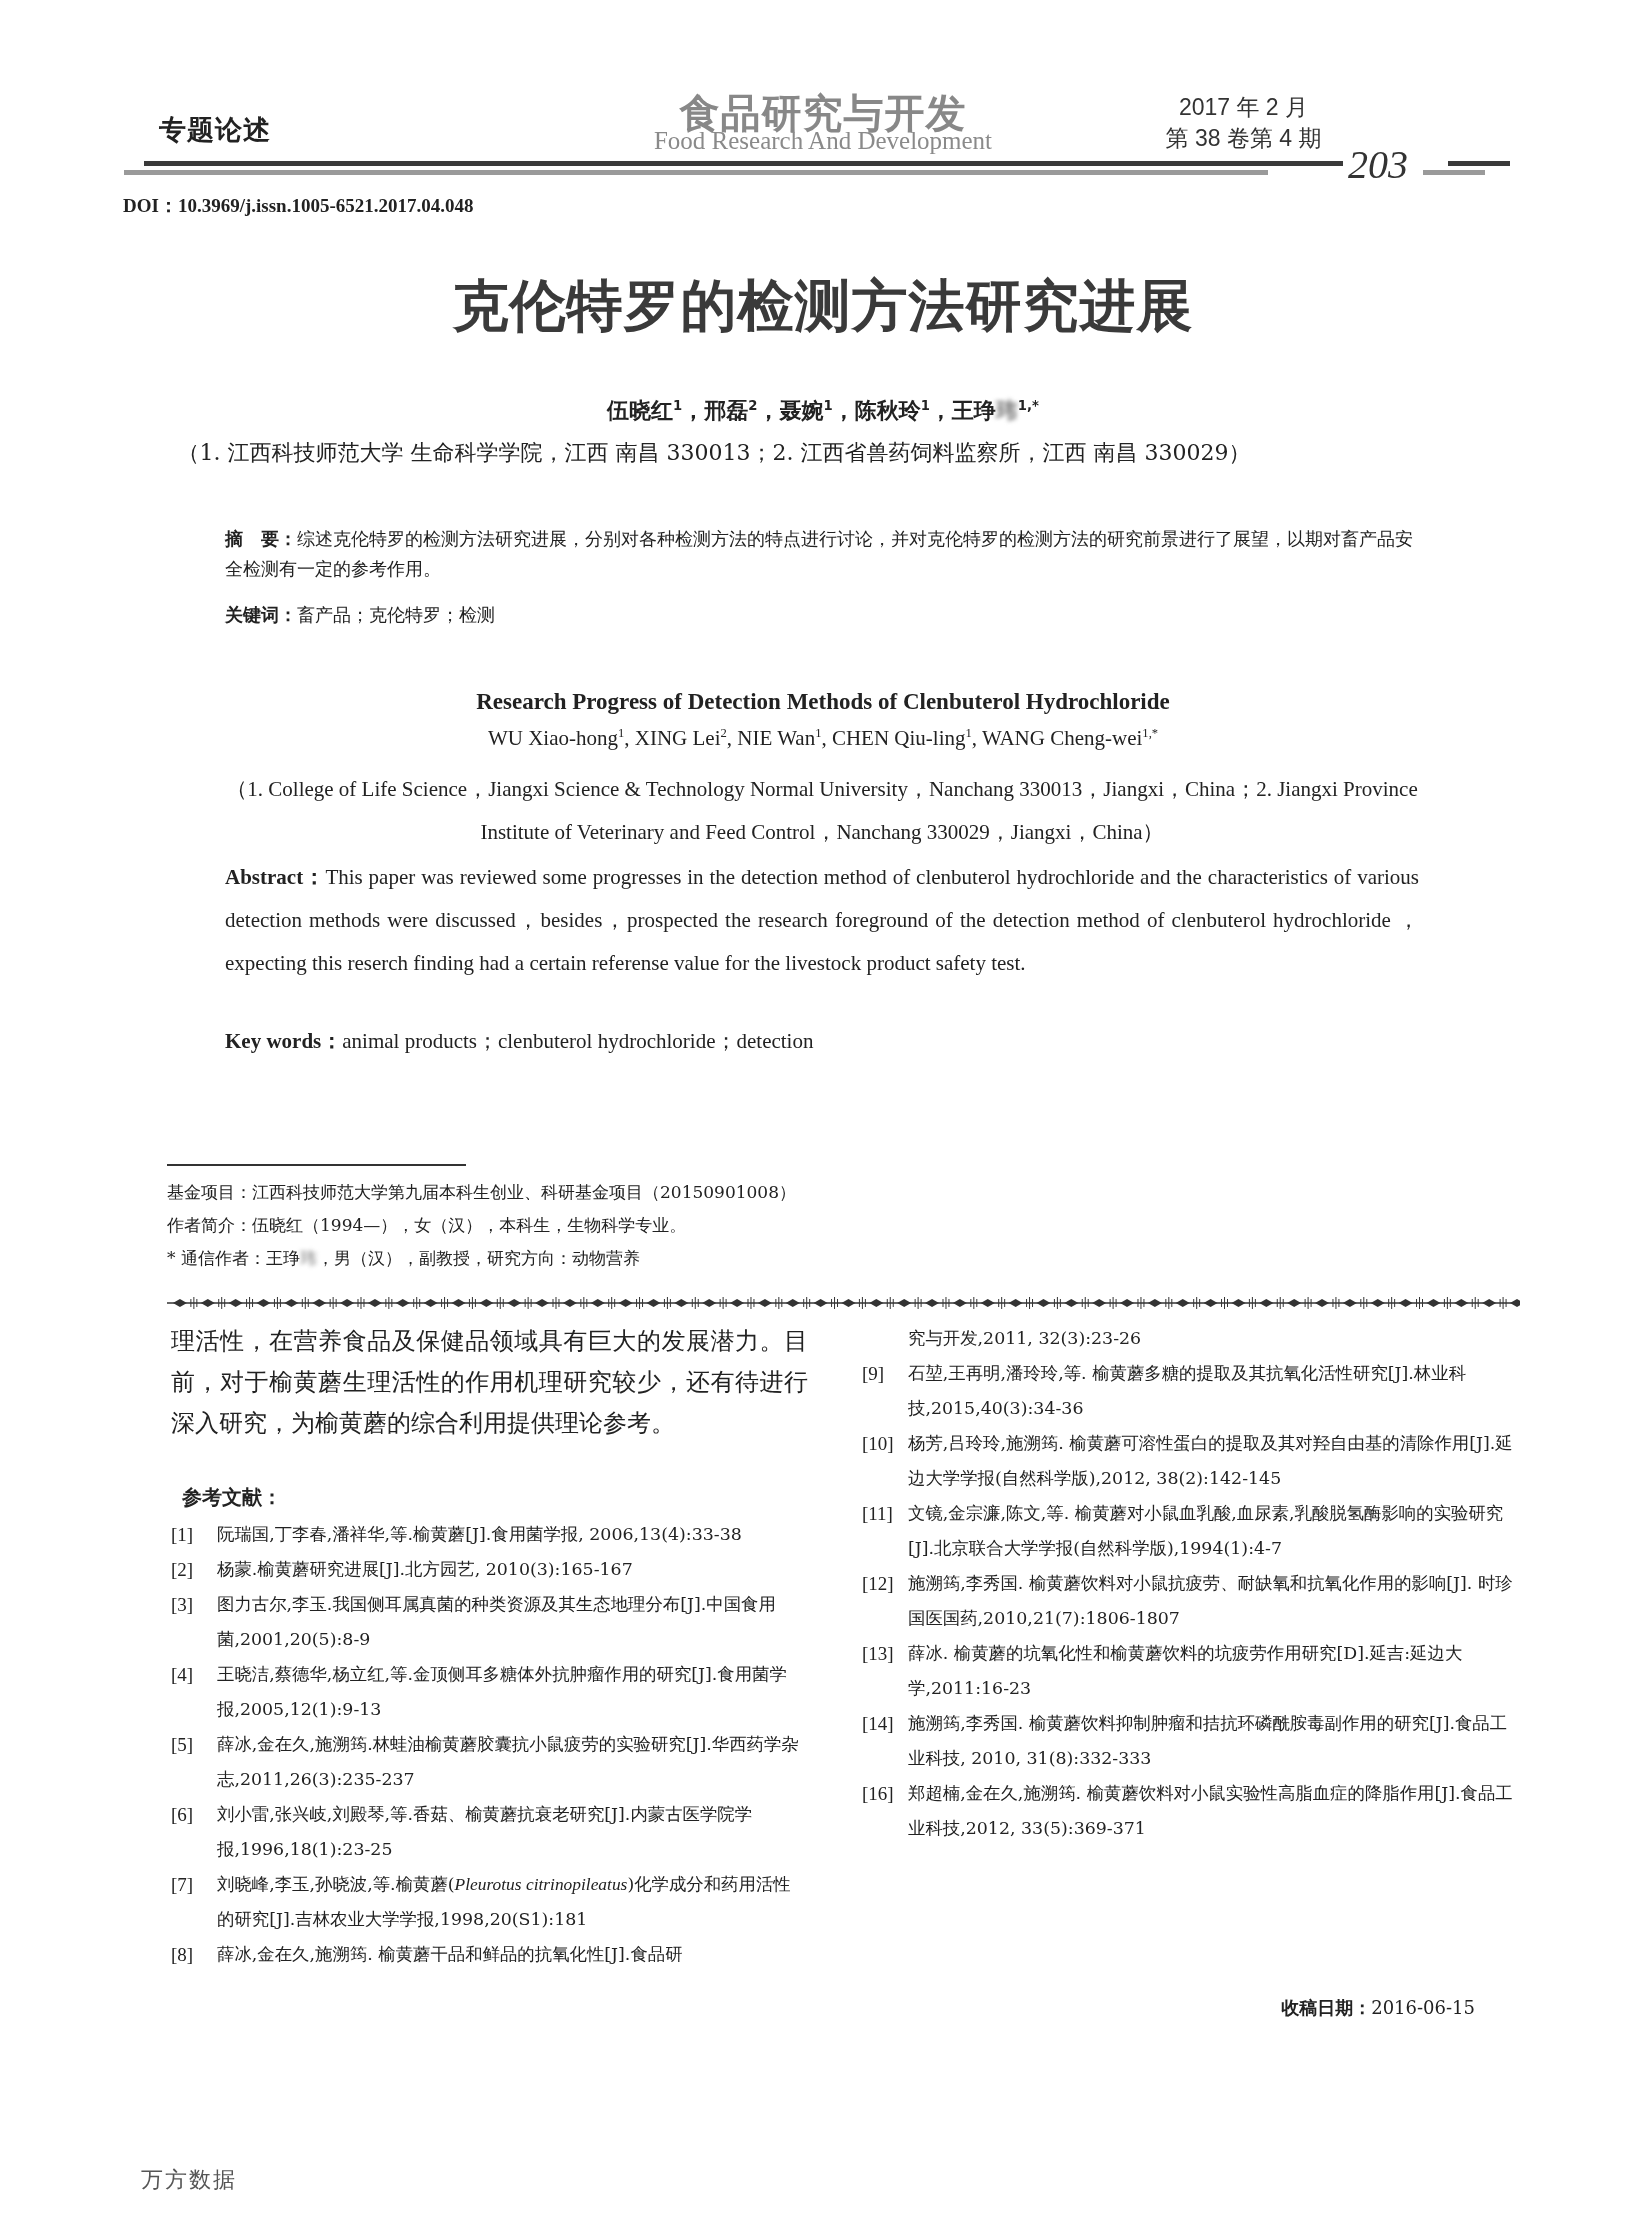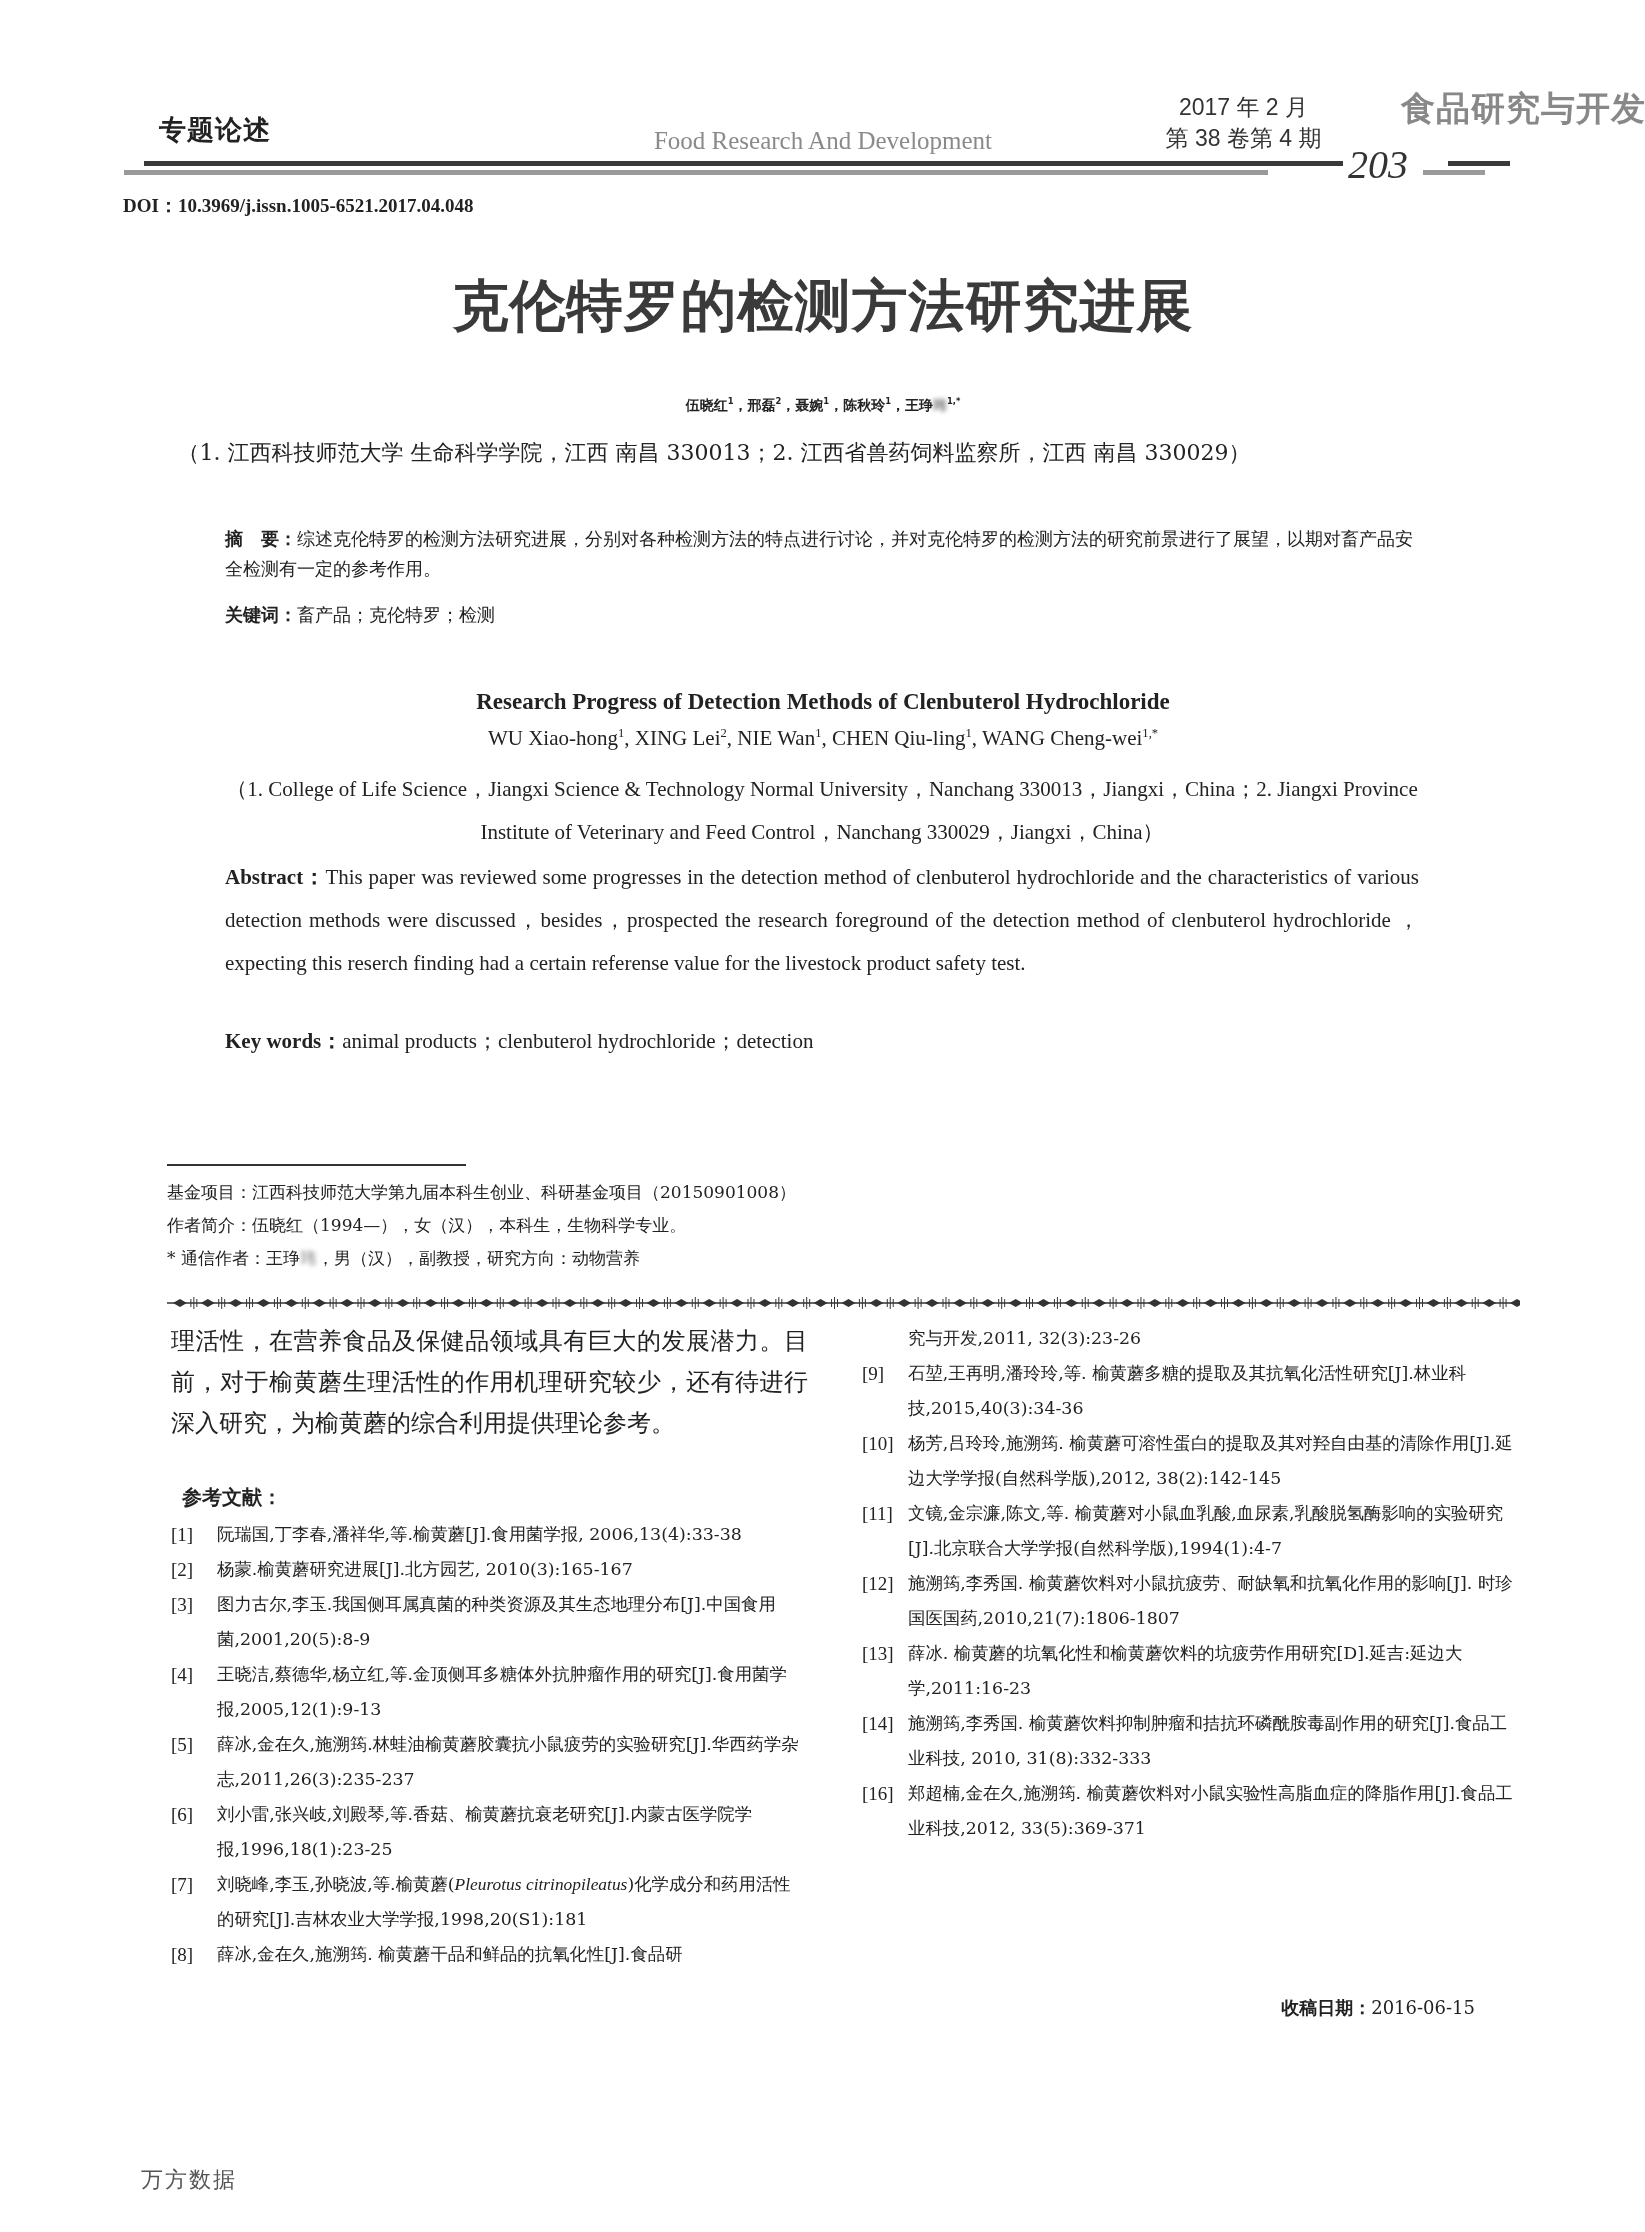--- a/index.html
+++ b/index.html
@@ -1,34 +1,34 @@
 <!DOCTYPE html>
 <html><head>
 <meta charset="utf-8">
 <style>
   html, body { margin: 0; padding: 0; background: #ffffff; }
   body { width: 1646px; height: 2233px; position: relative; overflow: hidden; color: #222; font-family: "DejaVu Serif", "Liberation Serif", serif; }
   .abs { position: absolute; }
 
   
   .section-label { left: 159px; top: 112px; font-family: "DejaVu Sans", sans-serif; font-weight: bold; font-size: 27px; color: #222; letter-spacing: 1px; }
-  .journal-cn { left: 0; width: 1646px; text-align: right; top: 86px; font-family: "DejaVu Sans", sans-serif; font-weight: bold; font-size: 34px; color: #888; letter-spacing: 1px; }
+  .journal-cn { left: 0; width: 1646px; text-align: center; top: 86px; font-family: "DejaVu Sans", sans-serif; font-weight: bold; font-size: 40px; color: #888; letter-spacing: 1px; }
   .journal-en { left: 0; width: 1646px; text-align: center; top: 127px; font-family: "Liberation Serif", serif; font-size: 25px; color: #8a8a8a; }
   .issue-date { left: 1154px; top: 92px; font-family: "Liberation Sans", sans-serif; font-size: 23px; color: #333; width: 179px; text-align: center; }
   .issue-vol { left: 1144px; top: 123px; font-family: "Liberation Sans", sans-serif; font-size: 23px; color: #333; width: 199px; text-align: center; }
   .rule-dark { left: 144px; top: 161px; width: 1199px; height: 5px; background: #3a3a3a; }
   .rule-light { left: 124px; top: 170px; width: 1144px; height: 5px; background: #9a9a9a; }
   .page-num { left: 1348px; top: 141px; font-family: "Liberation Serif", serif; font-style: italic; font-size: 40px; color: #333; }
   .rule-dark-r { left: 1448px; top: 161px; width: 62px; height: 5px; background: #3a3a3a; }
   .rule-light-r { left: 1423px; top: 170px; width: 62px; height: 5px; background: #9a9a9a; }
   .doi { left: 123px; top: 193px; font-family: "Liberation Serif", serif; font-size: 19px; font-weight: bold; color: #222; }
 
   
   .title-cn { left: 0; width: 1646px; text-align: center; top: 269px; font-family: "DejaVu Serif", serif; font-weight: bold; font-size: 56px; color: #3a3a3a; letter-spacing: 1px; }
-  .authors-cn { left: 0; width: 1646px; text-align: center; top: 396px; font-family: "DejaVu Sans", sans-serif; font-weight: bold; font-size: 14px; color: #222; }
+  .authors-cn { left: 0; width: 1646px; text-align: center; top: 396px; font-family: "DejaVu Sans", sans-serif; font-weight: bold; font-size: 22px; color: #222; }
   .affil-cn { left: 0; width: 1428px; text-align: center; top: 438px; font-size: 22px; color: #222; font-family: "DejaVu Serif", serif; }
   sup { font-size: 0.6em; }
   .blur { filter: blur(2px); color: #777; }
 
   .abs-cn { left: 225px; top: 524px; width: 1194px; font-size: 18px; line-height: 30px; color: #222; }
   .abs-cn .lbl { font-family: "DejaVu Sans", sans-serif; font-weight: bold; }
   .kw-cn { left: 225px; top: 603px; font-size: 18px; color: #222; }
   .kw-cn .lbl { font-family: "DejaVu Sans", sans-serif; font-weight: bold; }
 
   .title-en { left: 0; width: 1646px; text-align: center; top: 689px; font-family: "Liberation Serif", serif; font-weight: bold; font-size: 23px; color: #222; }

